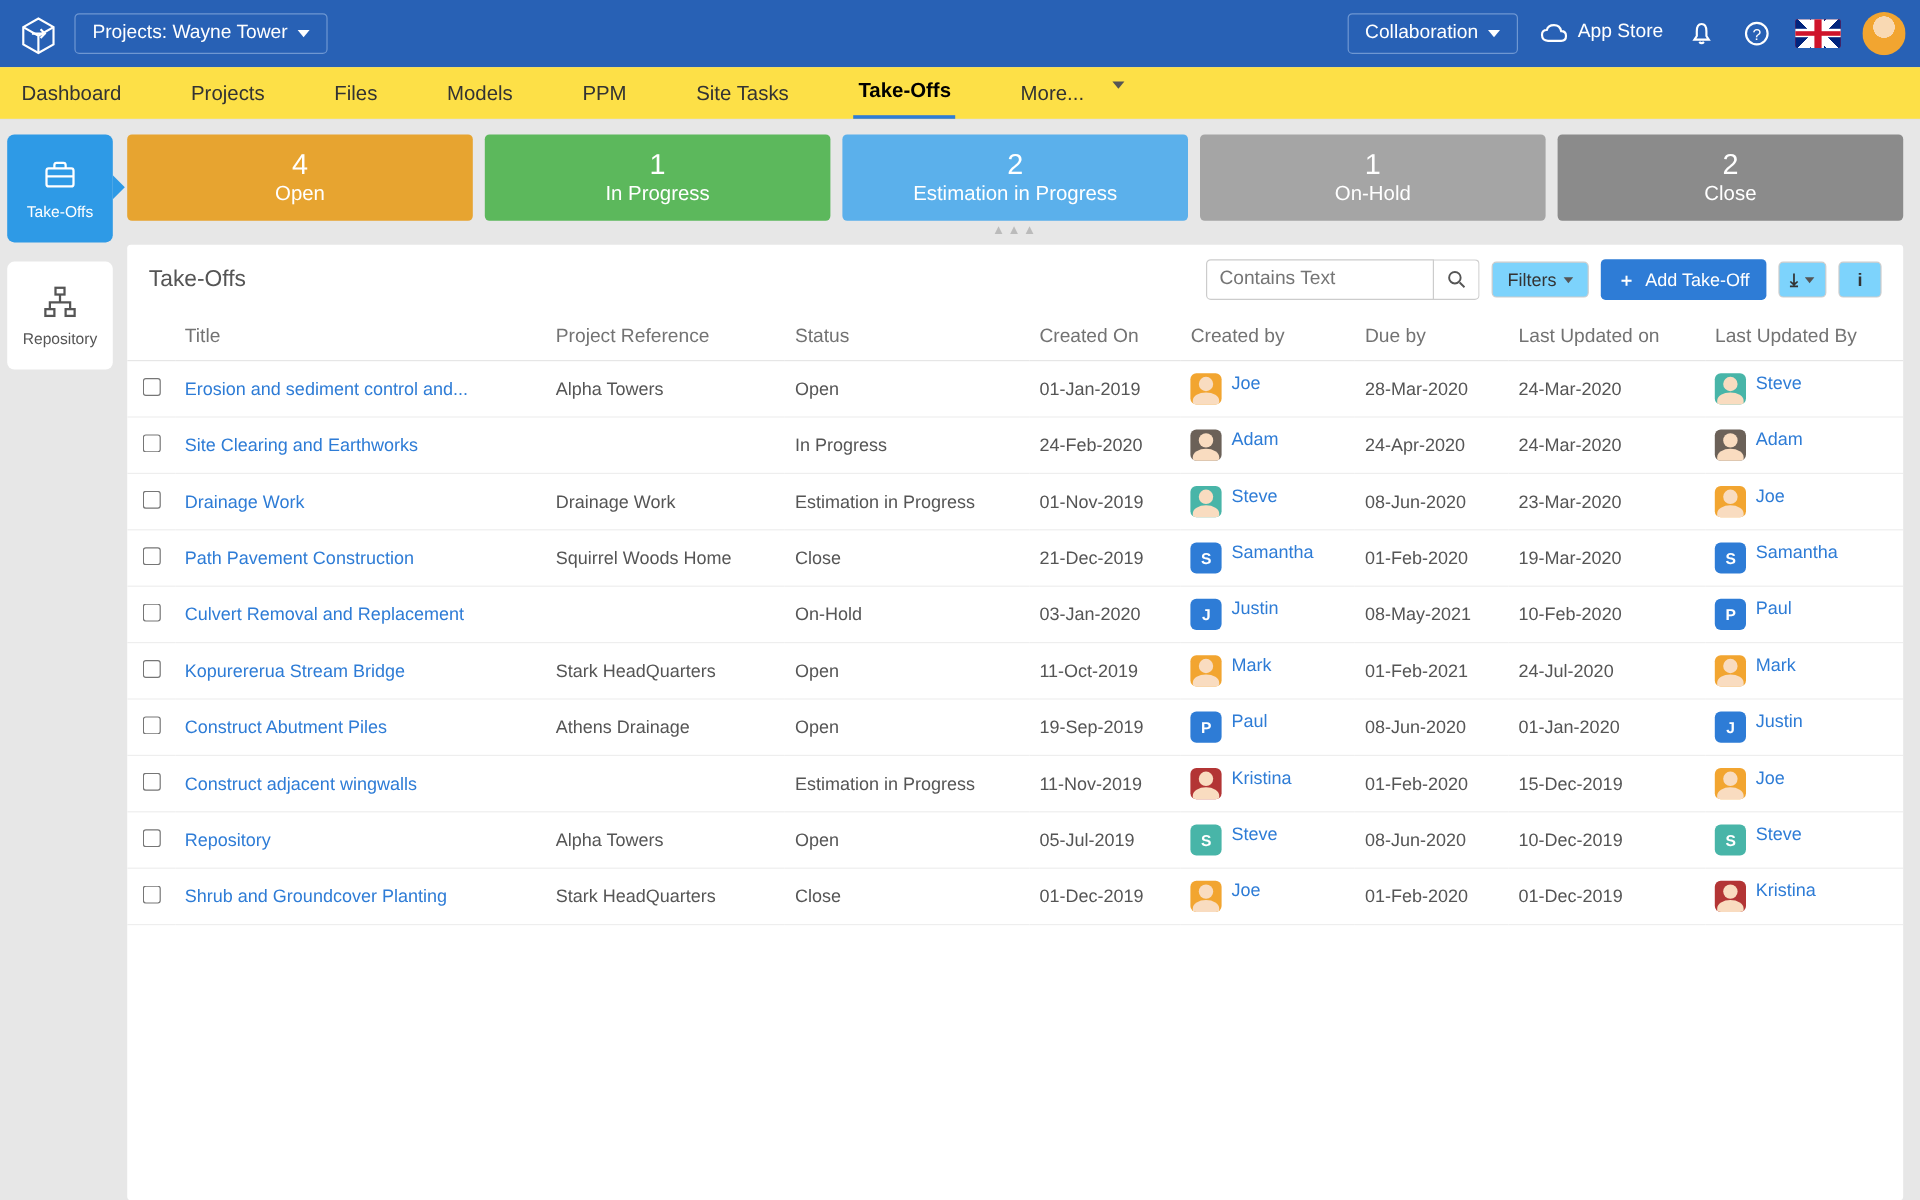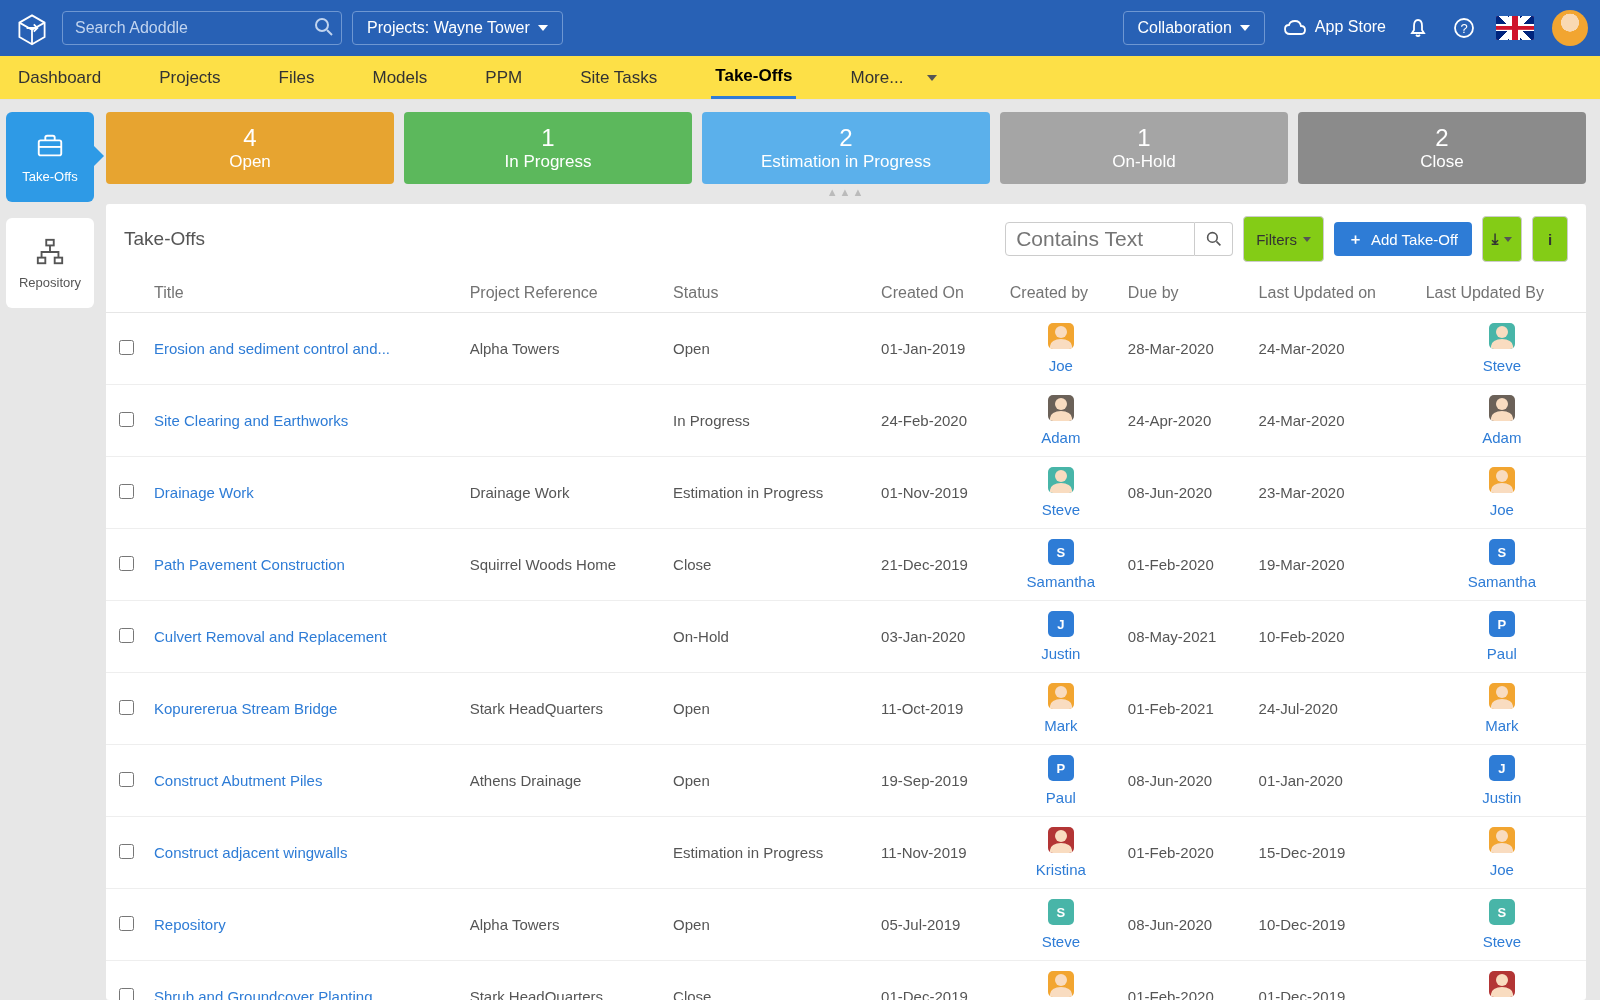--- a/index.html
+++ b/index.html
@@ -29,21 +29,21 @@
 .flag::after { content:""; position:absolute; inset:0; background:
  linear-gradient(#cf142b,#cf142b) center/100% 16% no-repeat,
  linear-gradient(#cf142b,#cf142b) center/16% 100% no-repeat;
 }
 .avatar-top { width:36px; height:36px; border-radius:50%; background:radial-gradient(circle at 50% 35%, #f9d9b3 0 30%, transparent 31%), radial-gradient(circle at 50% 80%, #f2a530 0 45%, transparent 46%), #f2a530; cursor:pointer; }
 
 
 .mainnav { background:#fde047; height:44px; display:flex; align-items:center; padding:0 14px; gap:50px; border-bottom:1px solid #e3e3e3; }
 .mainnav .tab { font-size:17px; color:#333; cursor:pointer; padding:10px 4px; }
 .mainnav .tab.active { color:#000; font-weight:600; border-bottom:3px solid #2e7cd6; }
-.mainnav .more { display:flex; align-items:center; gap:24px; }
+.mainnav .more { display:flex; align-items:flex-start; gap:24px; }
 .mainnav .more .caret-down { border-top-color:#555; }
 
 
 .body { display:flex; height:calc(1000px - 100px); }
 .sidebar { width:100px; padding:12px 6px; display:flex; flex-direction:column; gap:16px; align-items:center; }
 .side-card { width:88px; height:90px; border-radius:6px; background:#fff; display:flex; flex-direction:column; align-items:center; justify-content:center; gap:8px; font-size:13px; color:#555; cursor:pointer; position:relative; }
 .side-card.active { background:#2e9ae6; color:#fff; }
 .side-card.active::after { content:""; position:absolute; right:-10px; top:38%; width:0; height:0; border-top:10px solid transparent; border-bottom:10px solid transparent; border-left:10px solid #2e9ae6; }
 .side-card svg { width:30px; height:30px; }
 
@@ -58,63 +58,54 @@
 .sc-est  { background:#5bb0eb; }
 .sc-hold { background:#a5a5a5; }
 .sc-close{ background:#8b8b8b; }
 .grip { text-align:center; color:#bbb; font-size:11px; letter-spacing:2px; margin-top:2px; }
 
 
 .panel { background:#fff; margin-top:6px; flex:1; border-radius:3px; padding:12px 0 0 0; overflow:auto; }
 .panel-head { display:flex; align-items:center; padding:0 18px 12px 18px; }
 .panel-title { font-size:19px; color:#555; }
 .panel-tools { margin-left:auto; display:flex; align-items:center; gap:10px; }
-.contains { border:1px solid #ccc; border-radius:4px 0 0 4px; height:34px; width:190px; padding:0 10px; font-size:21px; color:#666; outline:none; }
+.contains { border:1px solid #ccc; border-radius:4px 0 0 4px; height:34px; width:190px; padding:0 10px; font-size:16px; color:#666; outline:none; }
 .contains-btn { border:1px solid #ccc; border-left:none; border-radius:0 4px 4px 0; height:34px; width:38px; background:#fff; cursor:pointer; display:flex; align-items:center; justify-content:center; }
-.filters-btn, .export-btn, .info-btn { border:1px solid #ccc; border-radius:4px; height:46px; background:#84cc16; padding:0 12px; font-size:15px; color:#333; cursor:pointer; display:flex; align-items:center; gap:6px; }
+.filters-btn, .export-btn, .info-btn { border:1px solid #ccc; border-radius:4px; height:30px; background:#7dd3fc; padding:0 12px; font-size:15px; color:#333; cursor:pointer; display:flex; align-items:center; gap:6px; }
 .export-btn, .info-btn { width:40px; padding:0; justify-content:center; font-family:serif; font-weight:bold; }
 .info-btn { width:36px; }
 .add-btn { background:#2e7cd6; color:#fff; border:none; border-radius:4px; height:34px; padding:0 14px; font-size:15px; cursor:pointer; display:flex; align-items:center; gap:8px; }
 .filters-btn .caret-down, .export-btn .caret-down { border-top-color:#555; border-left-width:4px; border-right-width:4px; border-top-width:5px; }
 
 
 table { width:100%; border-collapse:collapse; }
 th { text-align:left; font-weight:400; color:#737373; font-size:16px; padding:10px 8px; border-bottom:1px solid #e6e6e6; }
 th.chk, td.chk { width:40px; text-align:center; }
 td { padding:10px 8px; font-size:15px; color:#555; border-bottom:1px solid #eee; vertical-align:middle; }
 td.title a { color:#2e7cd6; text-decoration:none; }
-.user-cell { display:flex; align-items:center; gap:8px;flex-direction:column; }
+.user-cell { display:flex; gap:8px; }
 .user-cell a { color:#2e7cd6; text-decoration:none; }
 .uavatar { width:26px; height:26px; border-radius:5px; display:flex; align-items:center; justify-content:center; font-size:13px; font-weight:600; color:#fff; }
 .uavatar.img { border-radius:5px; background:#888; position:relative; overflow:hidden; }
 .uavatar.img::before { content:""; position:absolute; width:12px; height:12px; border-radius:50%; background:#f9dcc0; top:3px; left:7px; }
 .uavatar.img::after { content:""; position:absolute; width:22px; height:14px; border-radius:50% 50% 0 0; background:#f9dcc0; bottom:-4px; left:2px; }
 input[type=checkbox]{ width:15px; height:15px; cursor:pointer; }
 </style>
 </head>
 <body>
 
 <div class="topbar">
   <div class="logo-box">
     <svg viewBox="0 0 40 40">
         <g fill="none" stroke="#fff" stroke-width="2">
           <path d="M6 14 L20 6 L34 14 L34 30 L20 38 L6 30 Z"></path>
           <path d="M6 14 L20 22 L34 14 M20 22 L20 38"></path>
           <path d="M14 20 L26 20 M22 16 L26 20 L22 24" stroke="#fff"></path>
         </g>
       </svg>
-  </div>
-  <div class="search-wrap">
-    <input type="text" placeholder="Search Adoddle" style="">
-    <span class="sicon">
-      <svg width="20" height="20" viewBox="0 0 20 20">
-          <circle cx="8" cy="8" r="6" fill="none" stroke="#c1d4ef" stroke-width="2"></circle>
-          <line x1="13" y1="13" x2="18" y2="18" stroke="#c1d4ef" stroke-width="2"></line>
-        </svg>
-    </span>
   </div>
   <button class="proj-btn">
     <span>Projects: Wayne Tower</span>
     <span class="caret-down"></span>
   </button>
   <div class="topbar-right">
     <button class="collab-btn">
       <span>Collaboration</span>
       <span class="caret-down"></span>
     </button>

